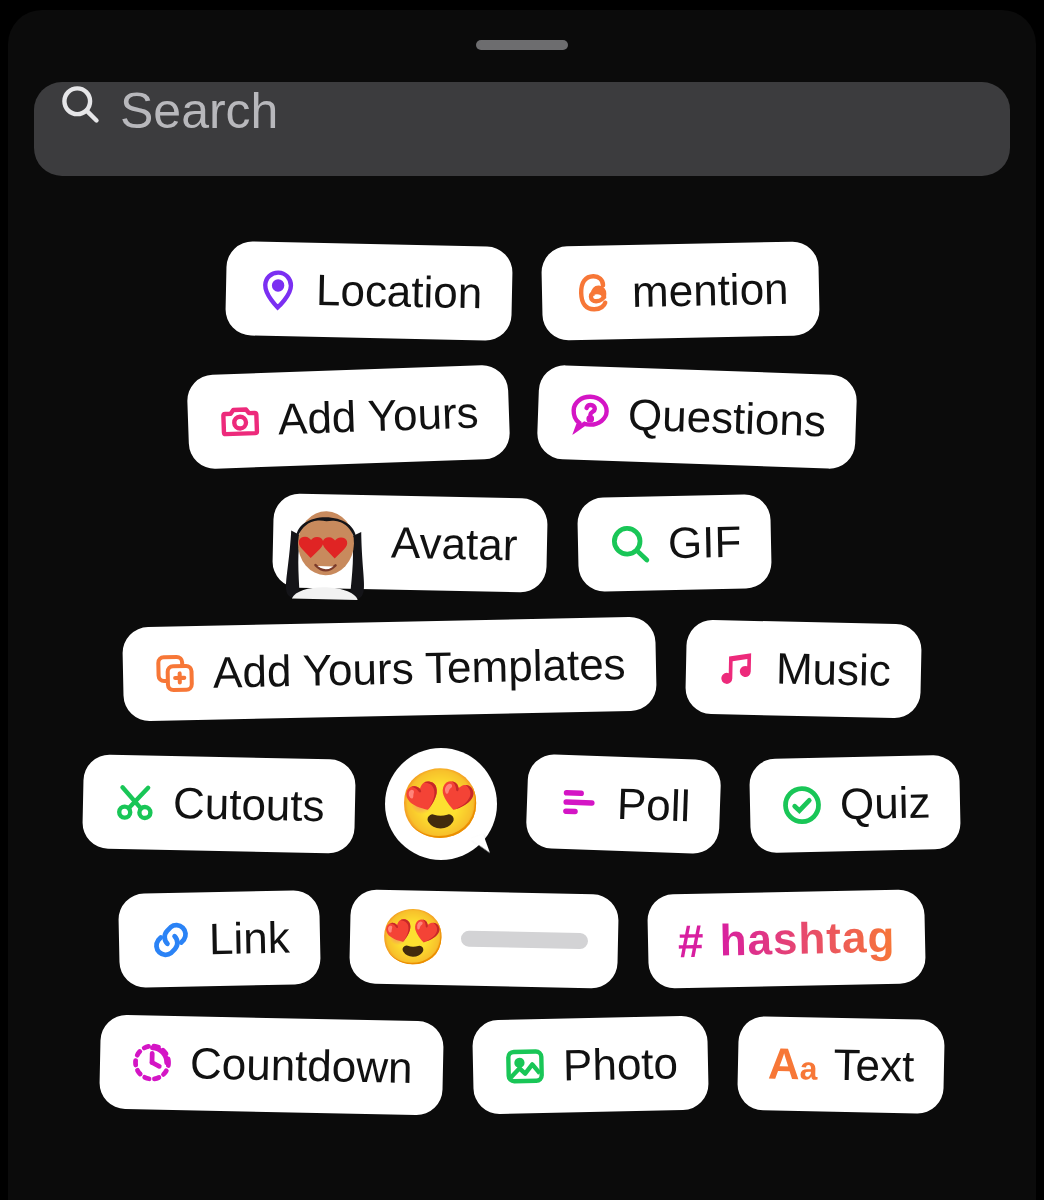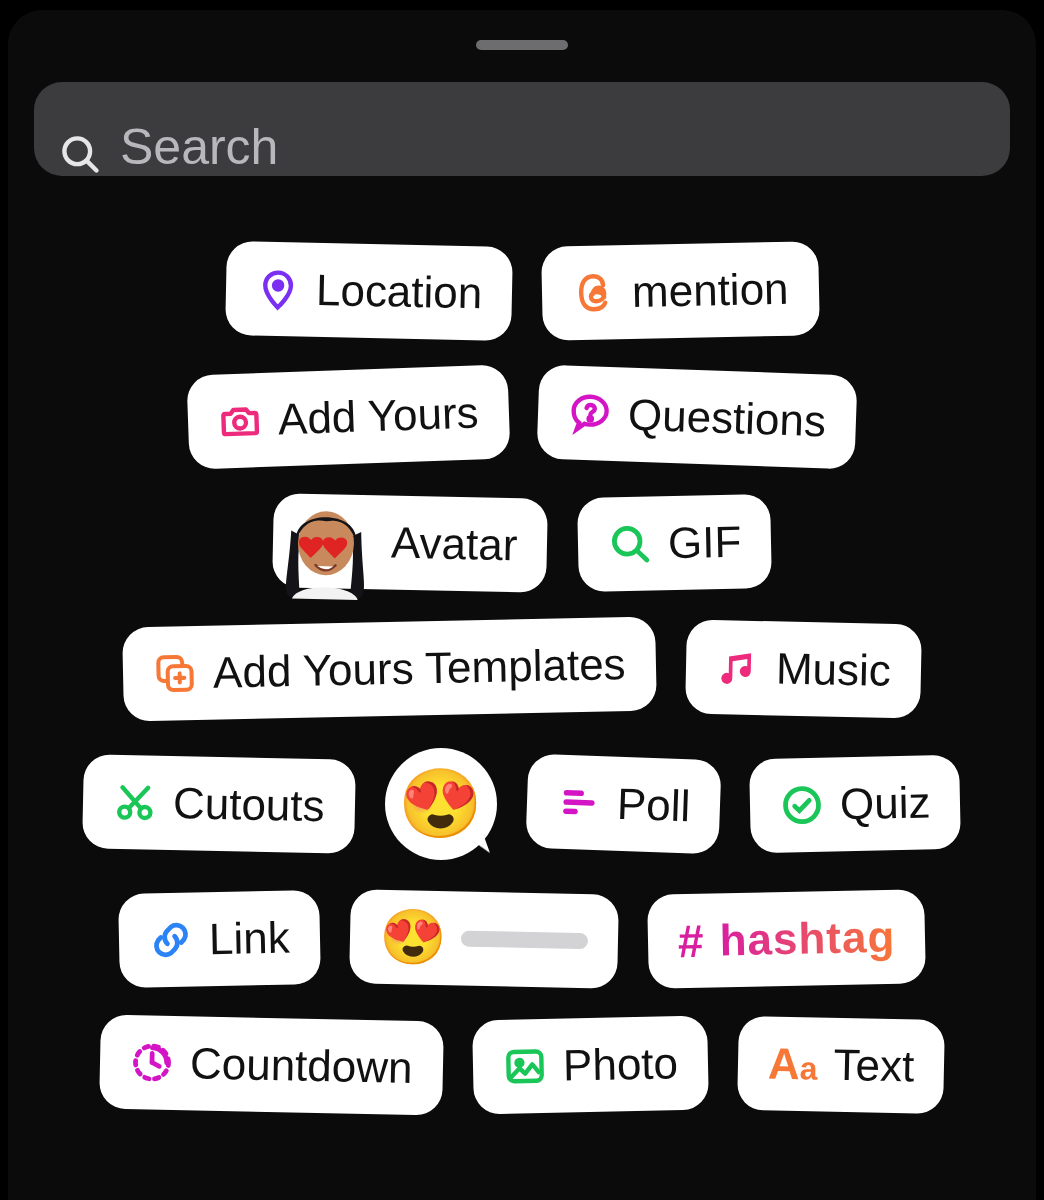--- a/index.html
+++ b/index.html
@@ -15,21 +15,21 @@
     top: 30px; left: 50%; transform: translateX(-50%);
     width: 92px; height: 10px; border-radius: 6px;
     background: #6d6d6f;
   }
   .search {
     position: absolute;
     top: 72px; left: 26px; right: 26px;
     height: 94px;
     background: #3c3c3e;
     border-radius: 28px;
-    display: flex; align-items: flex-end;
+    display: flex; align-items: flex-start;
     padding: 0 24px;
     gap: 18px;
   }
   .search svg { width: 40px; height: 40px; stroke: #e6e6e8; }
   .search input {
     flex: 1; border: none; outline: none; background: transparent;
     font-size: 50px; color: #e6e6e8;
   }
   .search input::placeholder { color: #b8b8bc; }
   .grid {

